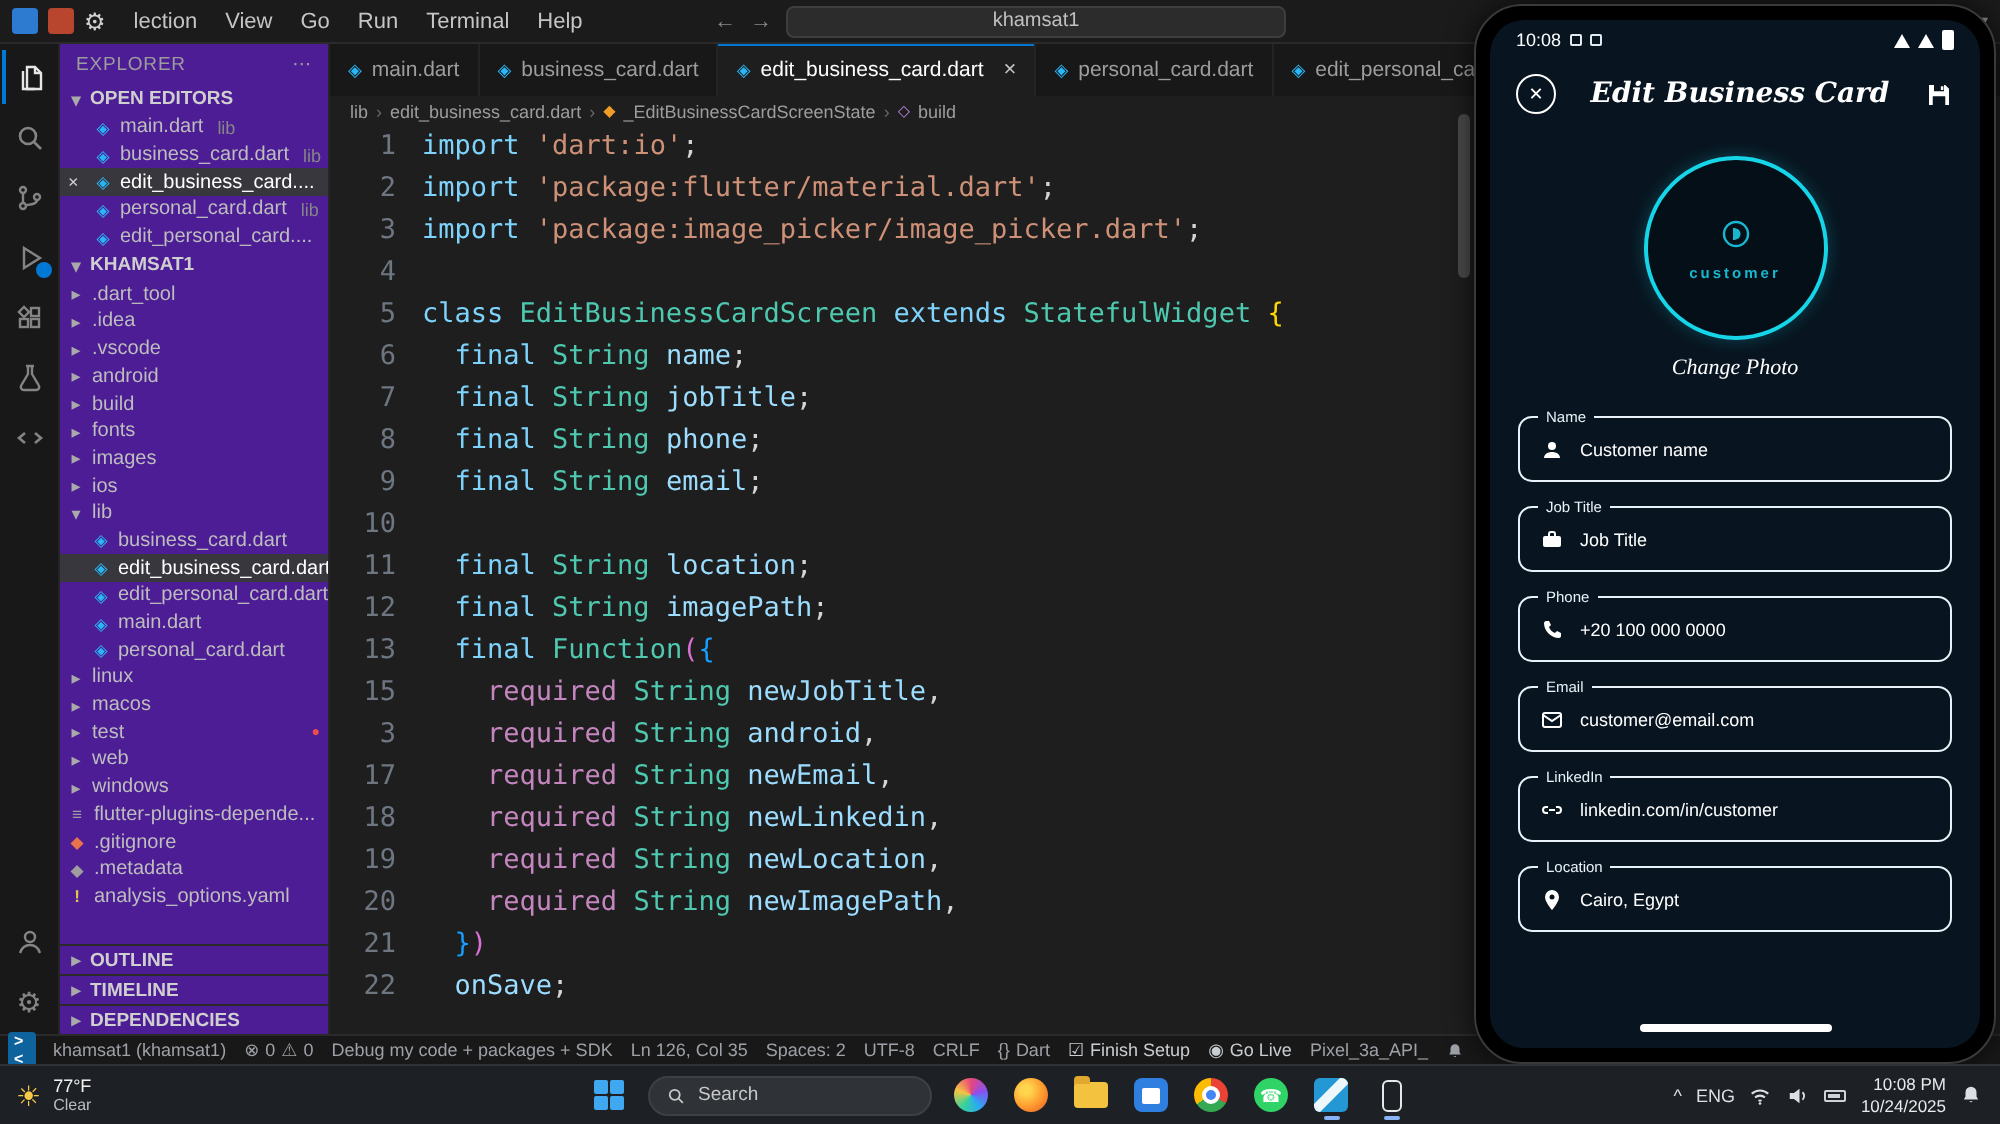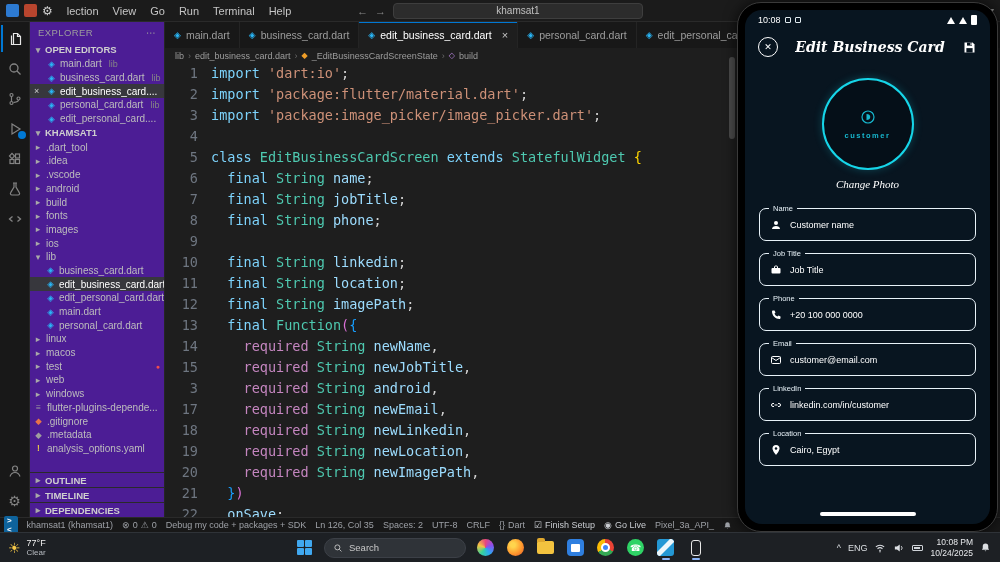--- a/index.html
+++ b/index.html
@@ -452,40 +452,36 @@
           <div class="code-line">
             <span class="gutter">7</span>
             <span class="code-text"><span class="tk-p">  </span><span class="tk-k">final</span><span class="tk-p"> </span><span class="tk-t">String</span><span class="tk-p"> </span><span class="tk-v">jobTitle</span><span class="tk-p">;</span></span>
           </div>
           <div class="code-line">
             <span class="gutter">8</span>
             <span class="code-text"><span class="tk-p">  </span><span class="tk-k">final</span><span class="tk-p"> </span><span class="tk-t">String</span><span class="tk-p"> </span><span class="tk-v">phone</span><span class="tk-p">;</span></span>
           </div>
           <div class="code-line">
             <span class="gutter">9</span>
+            <span class="code-text"><span class="tk-p">  </span><span class="tk-k">final</span><span class="tk-p"> </span><span class="tk-t">String</span><span class="tk-p"> </span><span class="tk-v">email</span><span class="tk-p">;</span></span>
           </div>
           <div class="code-line">
             <span class="gutter">10</span>
-            <span class="code-text"><span class="tk-p">  </span><span class="tk-k">final</span><span class="tk-p"> </span><span class="tk-t">String</span><span class="tk-p"> </span><span class="tk-v">linkedin</span><span class="tk-p">;</span></span>
           </div>
           <div class="code-line">
             <span class="gutter">11</span>
             <span class="code-text"><span class="tk-p">  </span><span class="tk-k">final</span><span class="tk-p"> </span><span class="tk-t">String</span><span class="tk-p"> </span><span class="tk-v">location</span><span class="tk-p">;</span></span>
           </div>
           <div class="code-line">
             <span class="gutter">12</span>
             <span class="code-text"><span class="tk-p">  </span><span class="tk-k">final</span><span class="tk-p"> </span><span class="tk-t">String</span><span class="tk-p"> </span><span class="tk-v">imagePath</span><span class="tk-p">;</span></span>
           </div>
           <div class="code-line">
             <span class="gutter">13</span>
             <span class="code-text"><span class="tk-p">  </span><span class="tk-k">final</span><span class="tk-p"> </span><span class="tk-t">Function</span><span class="tk-b2">(</span><span class="tk-b3">{</span></span>
-          </div>
-          <div class="code-line">
-            <span class="gutter">14</span>
-            <span class="code-text"><span class="tk-p">    </span><span class="tk-r">required</span><span class="tk-p"> </span><span class="tk-t">String</span><span class="tk-p"> </span><span class="tk-v">newName</span><span class="tk-p">,</span></span>
           </div>
           <div class="code-line">
             <span class="gutter">15</span>
             <span class="code-text"><span class="tk-p">    </span><span class="tk-r">required</span><span class="tk-p"> </span><span class="tk-t">String</span><span class="tk-p"> </span><span class="tk-v">newJobTitle</span><span class="tk-p">,</span></span>
           </div>
           <div class="code-line">
             <span class="gutter">3</span>
             <span class="code-text"><span class="tk-p">    </span><span class="tk-r">required</span><span class="tk-p"> </span><span class="tk-t">String</span><span class="tk-p"> </span><span class="tk-v">android</span><span class="tk-p">,</span></span>
           </div>
           <div class="code-line">

